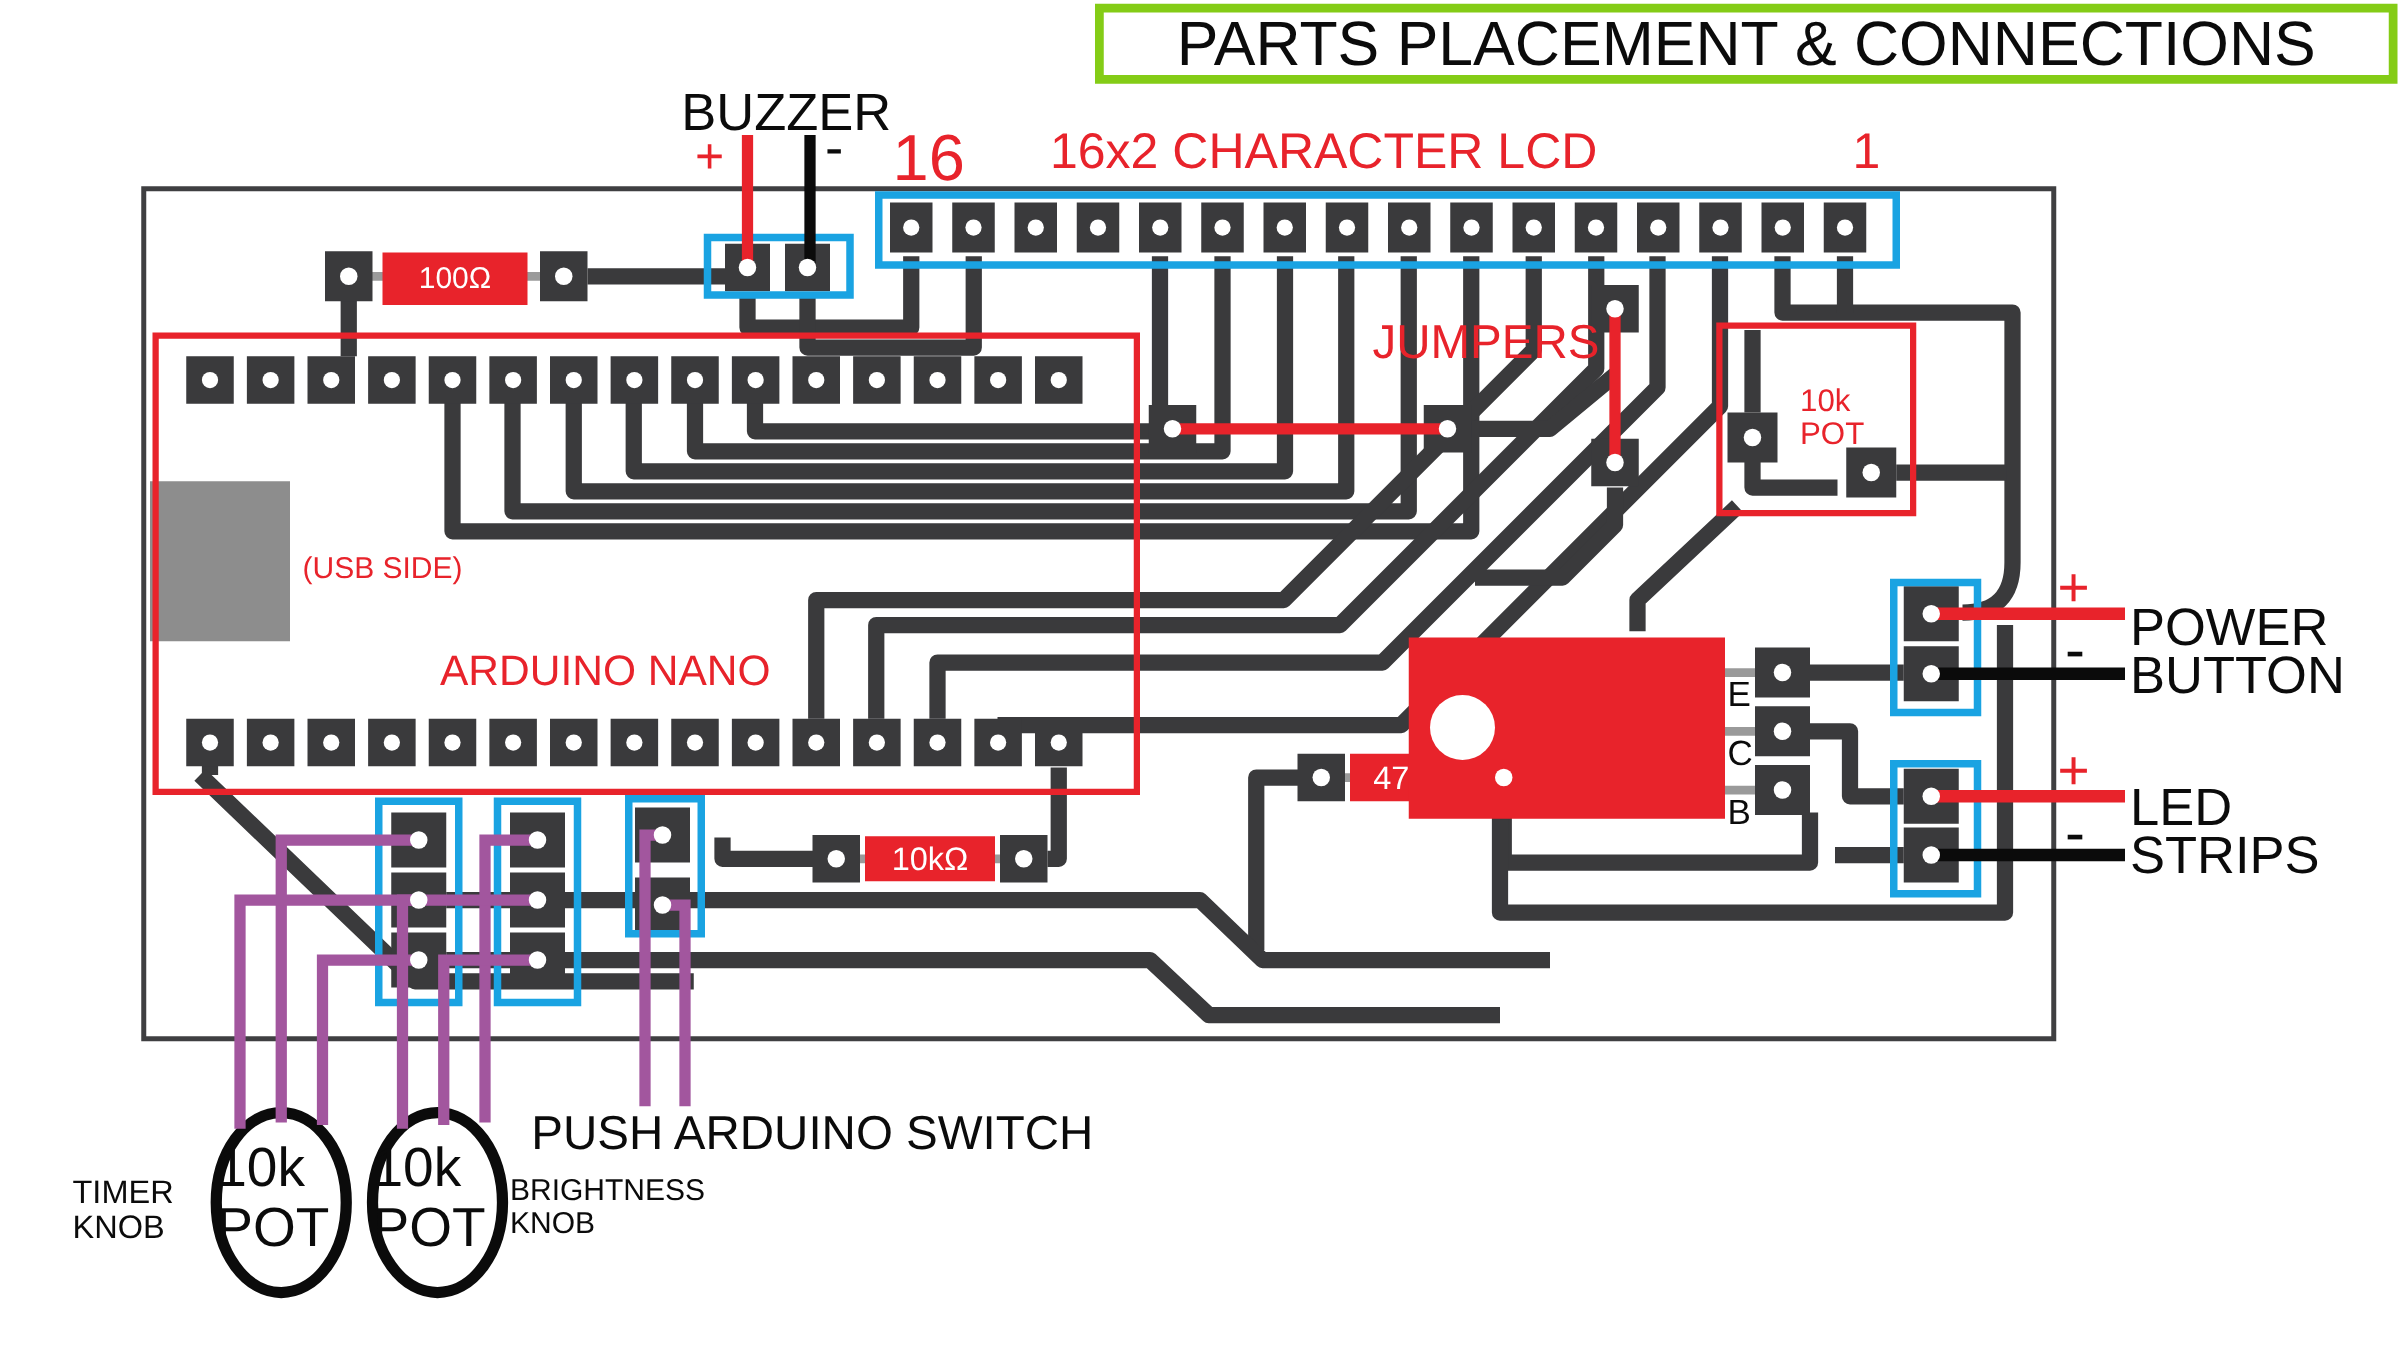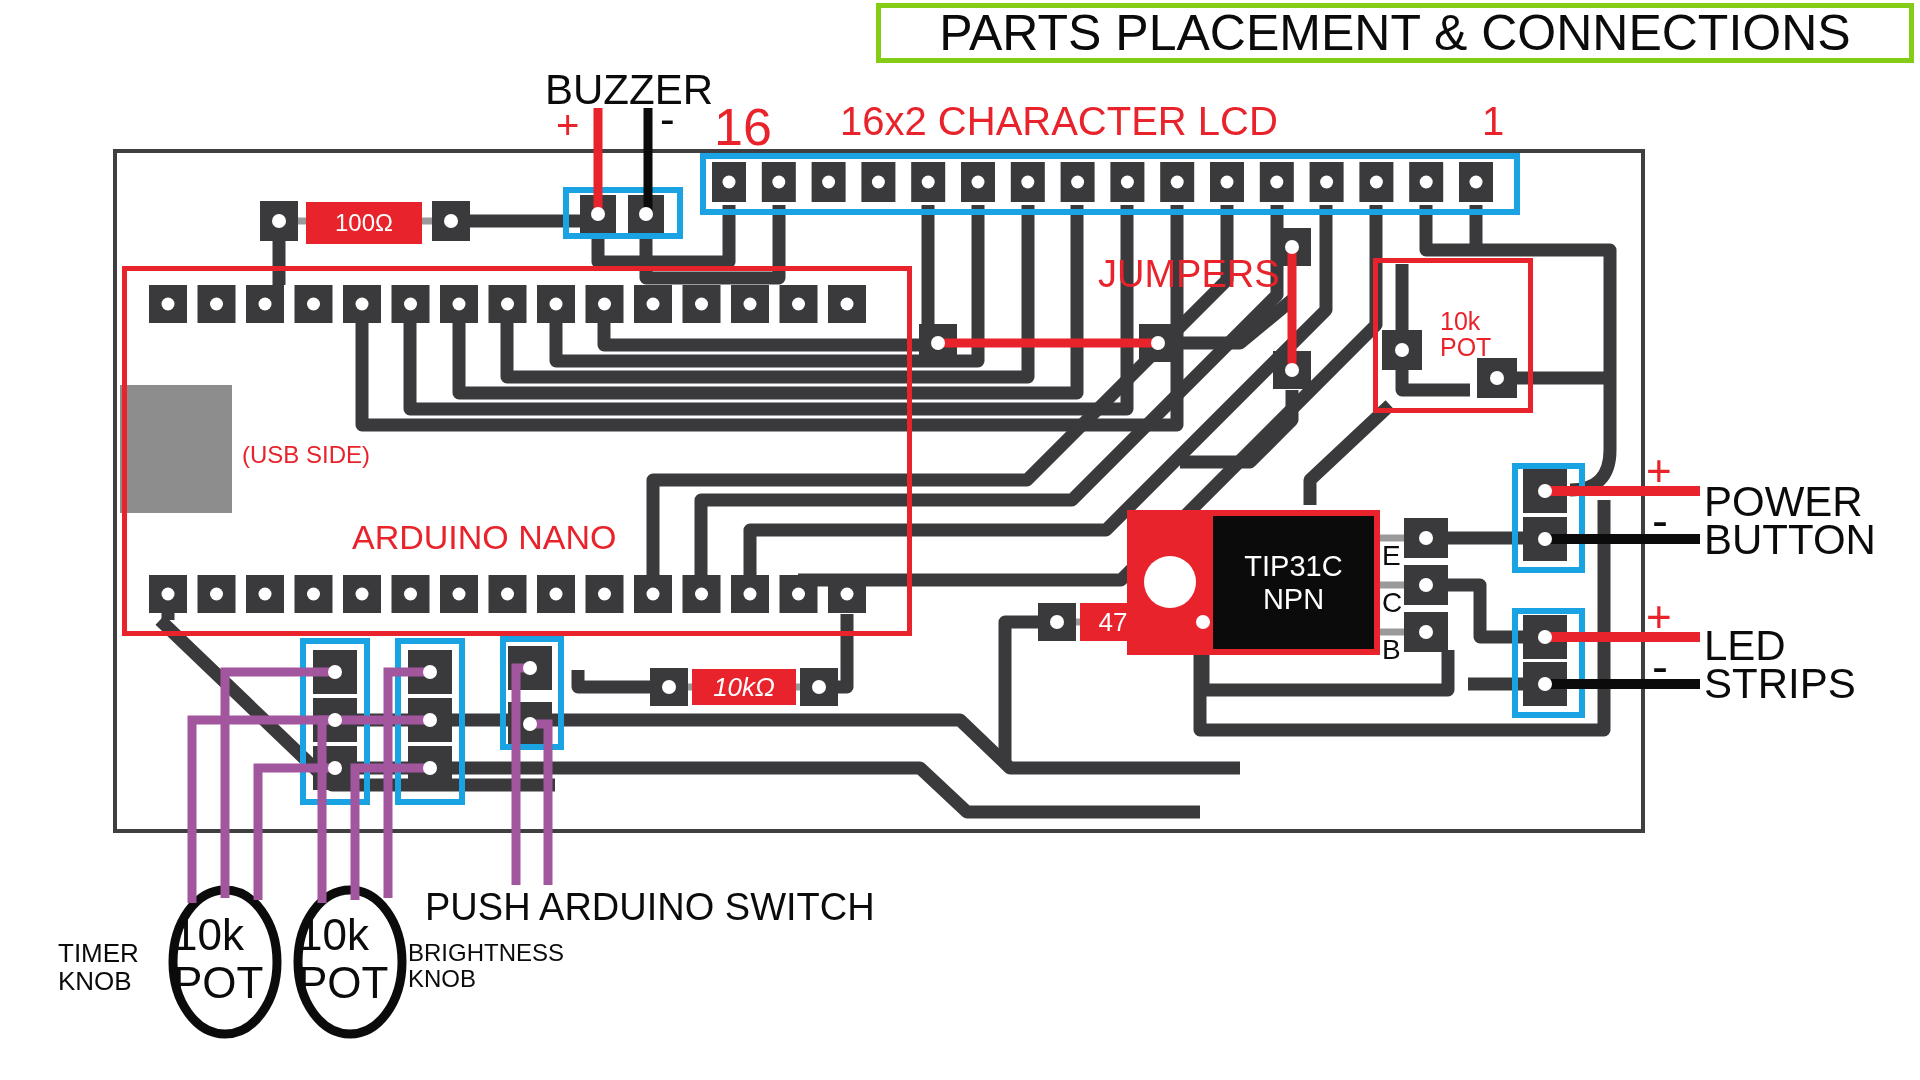--- a/index.html
+++ b/index.html
@@ -10,21 +10,21 @@
   .ctr{}
   .board{position:absolute;border:4px solid #3f3f41;background:transparent;}
   .blue-box{position:absolute;border:6px solid #1aa3e2;background:transparent;}
   .red-box{position:absolute;border:5px solid #e8232b;background:transparent;}
   .res-body{position:absolute;background:#e8232b;color:#fff;display:flex;align-items:center;justify-content:center;}
   .usb{position:absolute;background:#8d8d8d;}
   .tip{position:absolute;background:#e8232b;}
   .tip .hole{position:absolute;left:17px;top:46px;width:52px;height:52px;border-radius:50%;background:#fff;}
   .tip .body{position:absolute;left:86px;top:6px;width:161px;height:133px;background:#0b0b0b;color:#fff;
              display:flex;flex-direction:column;align-items:center;justify-content:center;font-size:29px;}
-  .title-box{position:absolute;border:5px solid #84cc16;display:flex;align-items:center;justify-content:center;
+  .title-box{position:absolute;border:7px solid #84cc16;display:flex;align-items:center;justify-content:center;
              font-size:50px;color:#0b0b0b;}
 </style>
 </head>
 <body>
 
 <div class="board" style="left:113px;top:149px;width:1524px;height:676px;"></div>
 
 <svg class="layer" width="1920" height="1080">
   <g stroke="#3a3a3c" stroke-width="13" fill="none" stroke-linejoin="round">
 
@@ -228,33 +228,29 @@
 <div class="blue-box" style="left:700px;top:153px;width:808px;height:50px;"></div>
 <div class="blue-box" style="left:1512px;top:463px;width:61px;height:98px;"></div>
 <div class="blue-box" style="left:1512px;top:608px;width:61px;height:98px;"></div>
 <div class="blue-box" style="left:300px;top:638px;width:58px;height:155px;"></div>
 <div class="blue-box" style="left:395px;top:638px;width:58px;height:155px;"></div>
 <div class="blue-box" style="left:500px;top:636px;width:52px;height:102px;"></div>
 
 <div class="res-body" style="left:306px;top:202px;width:116px;height:42px;font-size:24px;">
   <span>100Ω</span>
 </div>
-<div class="res-body" style="left:692px;top:669px;width:104px;height:36px;font-size:26px;font-style:italic;">
+<div class="res-body" style="left:692px;top:669px;width:104px;height:36px;font-size:26px;">
   <span>10kΩ</span>
 </div>
 <div class="res-body" style="left:1080px;top:603px;width:100px;height:38px;font-size:26px;">
   <span>470Ω</span>
 </div>
 
 <div class="tip" style="left:1127px;top:510px;width:253px;height:145px;">
   <div class="hole"></div>
-  <div class="body">
-    <span>TIP31C</span>
-    <span>NPN</span>
-  </div>
 </div>
 
 <svg class="layer" width="1920" height="1080">
   <g fill="none" stroke-linecap="butt">
 
     <path d="M598,108 V214" stroke="#e8232b" stroke-width="9"></path>
     <path d="M648,108 V214" stroke="#0b0b0b" stroke-width="9"></path>
 
     <path d="M938,343 H1158" stroke="#e8232b" stroke-width="9"></path>
     <path d="M1292,247 V370" stroke="#e8232b" stroke-width="9"></path>

